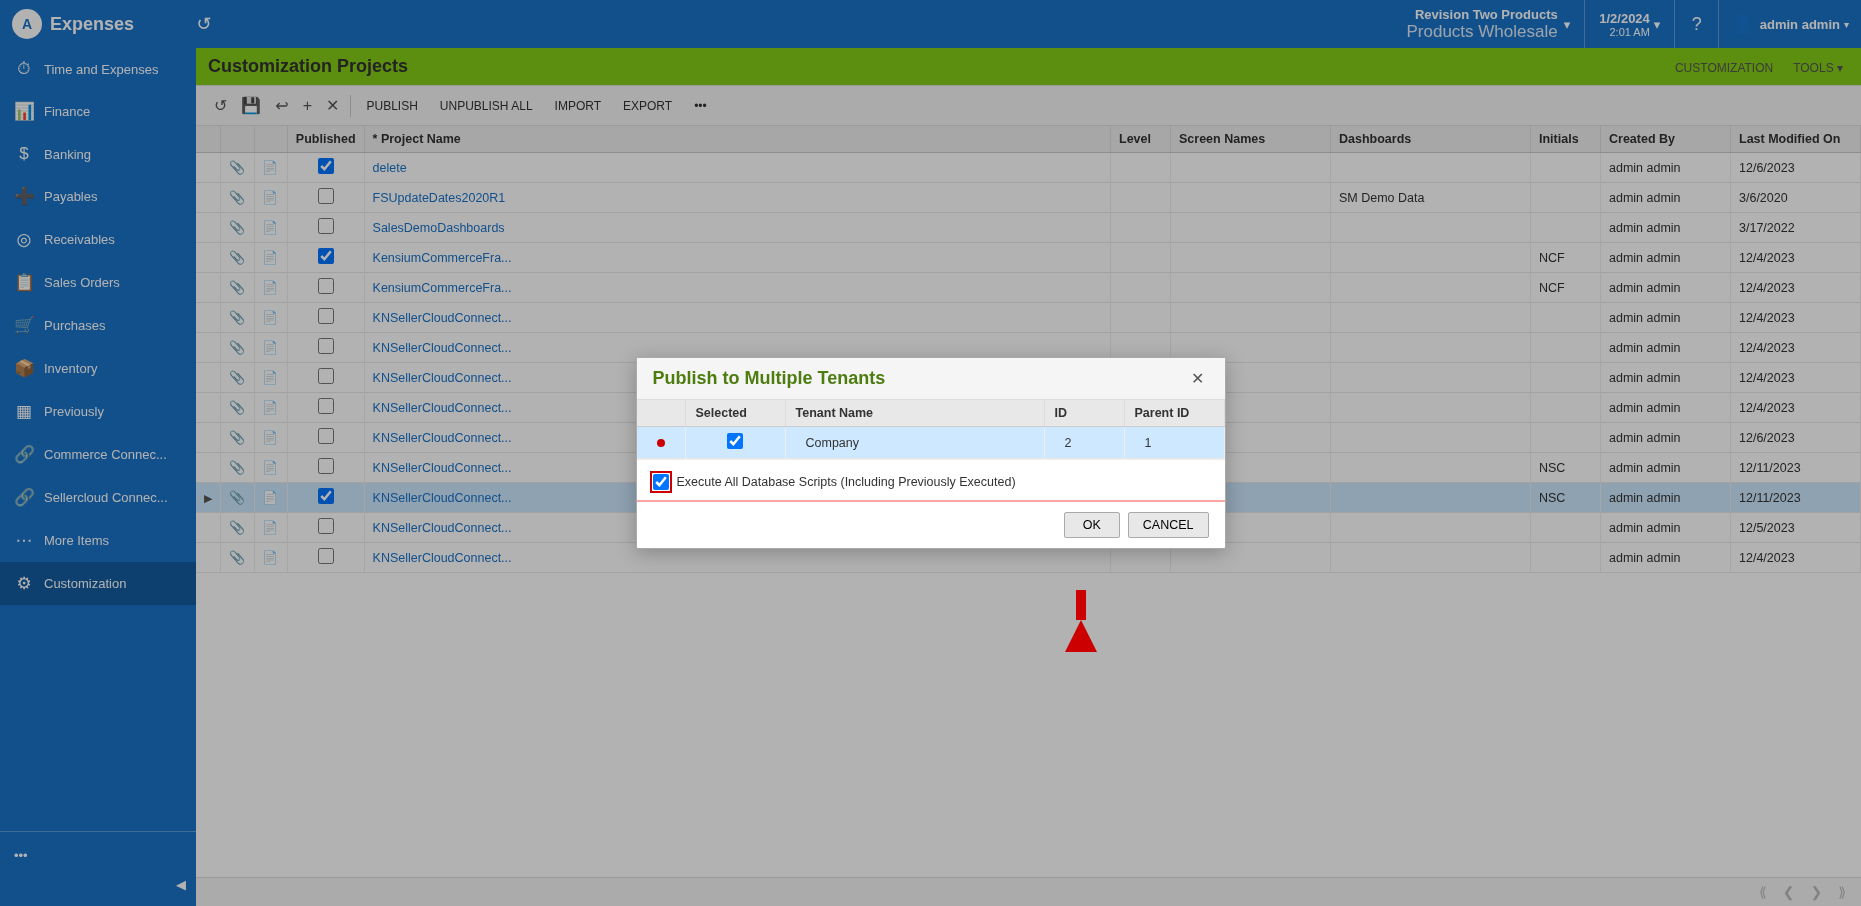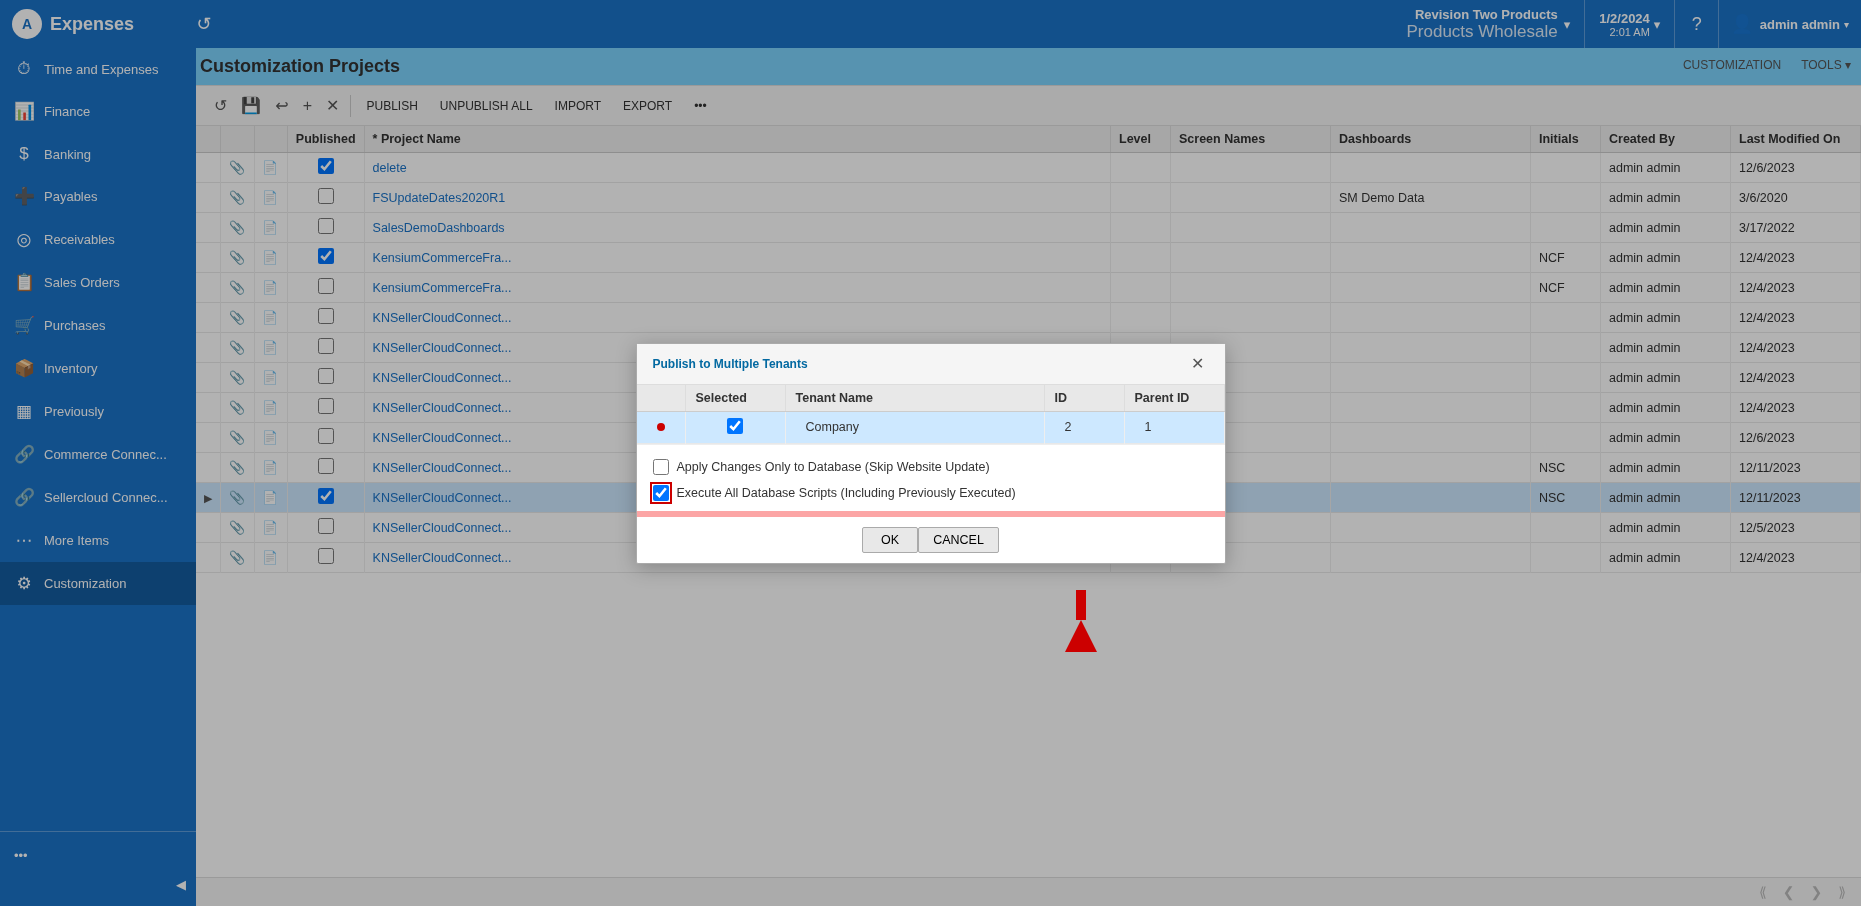--- a/index.html
+++ b/index.html
@@ -152,24 +152,24 @@
     .main-content {
       flex: 1;
       background: #f5f5f5;
       display: flex;
       flex-direction: column;
       overflow: hidden;
     }
 
     
     .page-header {
-      background: #7dd3fc;
-      padding: 8px 4px 0;
-      display: flex;
-      align-items: flex-start;
+      background: #84cc16;
+      padding: 8px 12px 0;
+      display: flex;
+      align-items: flex-end;
       justify-content: space-between;
       border-bottom: 1px solid #ddd;
     }
     .page-title { font-size: 18px; font-weight: 600; color: #333; padding-bottom: 8px; }
     .page-header-actions { display: flex; gap: 8px; padding-bottom: 8px; }
     .page-header-action-btn {
       background: none; border: none;
       color: #555; font-size: 12px;
       cursor: pointer; padding: 2px 6px;
     }
@@ -273,21 +273,21 @@
       border-radius: 2px;
     }
     .modal-header {
       background: #f5f5f5;
       border-bottom: 1px solid #ddd;
       padding: 10px 16px;
       display: flex;
       align-items: center;
       justify-content: space-between;
     }
-    .modal-title { font-size: 12px; font-weight: 600; color: #0369a1; }
+    .modal-title { font-size: 18px; font-weight: 600; color: #4d7c0f; }
     .modal-close {
       background: none; border: none;
       cursor: pointer; color: #555;
       font-size: 16px; line-height: 1;
       padding: 2px 4px;
     }
     .modal-body { padding: 0; }
     .modal-table-container { max-height: 200px; overflow-y: auto; }
     .modal-table { width: 100%; border-collapse: collapse; font-size: 12.5px; }
     .modal-table thead th {
@@ -322,23 +322,23 @@
     }
     .checkbox-highlighted {
       width: 16px; height: 16px;
       cursor: pointer;
       outline: 2px solid #cc0000;
       outline-offset: 1px;
     }
     .modal-footer {
       padding: 10px 16px;
       display: flex;
-      justify-content: center;
-      gap: 0;
-      border-top: 6px solid #fca5a5;
+      justify-content: flex-end;
+      gap: 8px;
+      border-top: 2px solid #fca5a5;
     }
     .btn-ok {
       background: #e8e8e8;
       border: 1px solid #aaa;
       padding: 5px 18px;
       cursor: pointer;
       font-size: 12.5px;
       border-radius: 2px;
     }
     .btn-cancel {
@@ -867,24 +867,20 @@
               <td class="cell-center"><input type="checkbox" class="cell-checkbox" checked="" style=""></td>
               <td>Company</td>
               <td>2</td>
               <td>1</td>
             </tr>
           </tbody>
         </table>
       </div>
       <div class="modal-options">
         <div class="modal-option-row">
-          <input type="checkbox" class="checkbox-outlined" id="opt1" style="">
-          <label class="modal-option-label" for="opt1">Apply Changes Only to Database (Skip Website Update)</label>
-        </div>
-        <div class="modal-option-row">
           <input type="checkbox" class="checkbox-highlighted" id="opt2" checked="" style="">
           <label class="modal-option-label" for="opt2">Execute All Database Scripts (Including Previously Executed)</label>
         </div>
       </div>
     </div>
     <div class="modal-footer">
       <button class="btn-ok">OK</button>
       <button class="btn-cancel">CANCEL</button>
     </div>
   </div>

